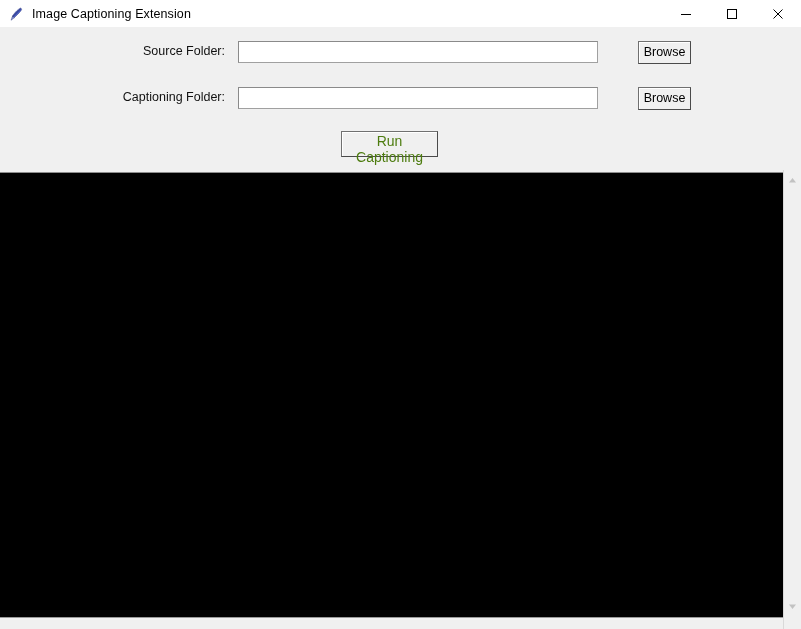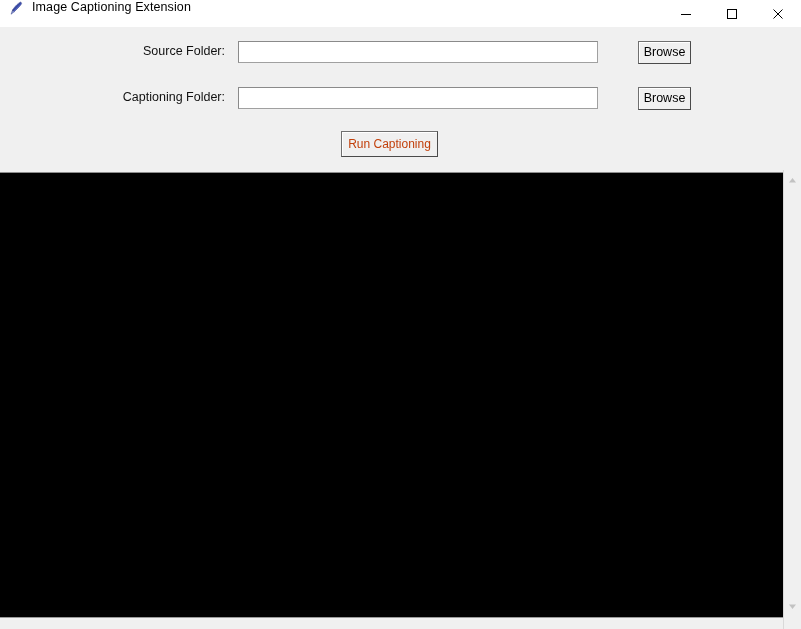--- a/index.html
+++ b/index.html
@@ -23,21 +23,21 @@
   }
 
   
   #title-bar {
     position: absolute;
     left: 0; top: 0;
     width: 801px;
     height: 28px;
     background: #ffffff;
     display: flex;
-    align-items: flex-start;
+    align-items: center;
   }
   #app-icon {
     width: 16px;
     height: 16px;
     margin-left: 8px;
     margin-right: 8px;
     flex: 0 0 auto;
     position: relative;
   }
   #app-icon svg { display: block; }
@@ -136,22 +136,22 @@
     top: 104px;
     width: 97px;
     height: 26px;
     box-sizing: border-box;
     background: #f0f0f0;
     border: 1px solid #707070;
     border-right-color: #4a4a4a;
     border-bottom-color: #4a4a4a;
     box-shadow: inset 1px 1px 0 #ffffff;
     font-family: "Liberation Sans", sans-serif;
-    font-size: 12px;
-    color: #c2410c;
+    font-size: 14px;
+    color: #4d7c0f;
     cursor: default;
   }
 
   
   #output-separator {
     position: absolute;
     left: 0;
     top: 172px;
     width: 801px;
     height: 1px;

